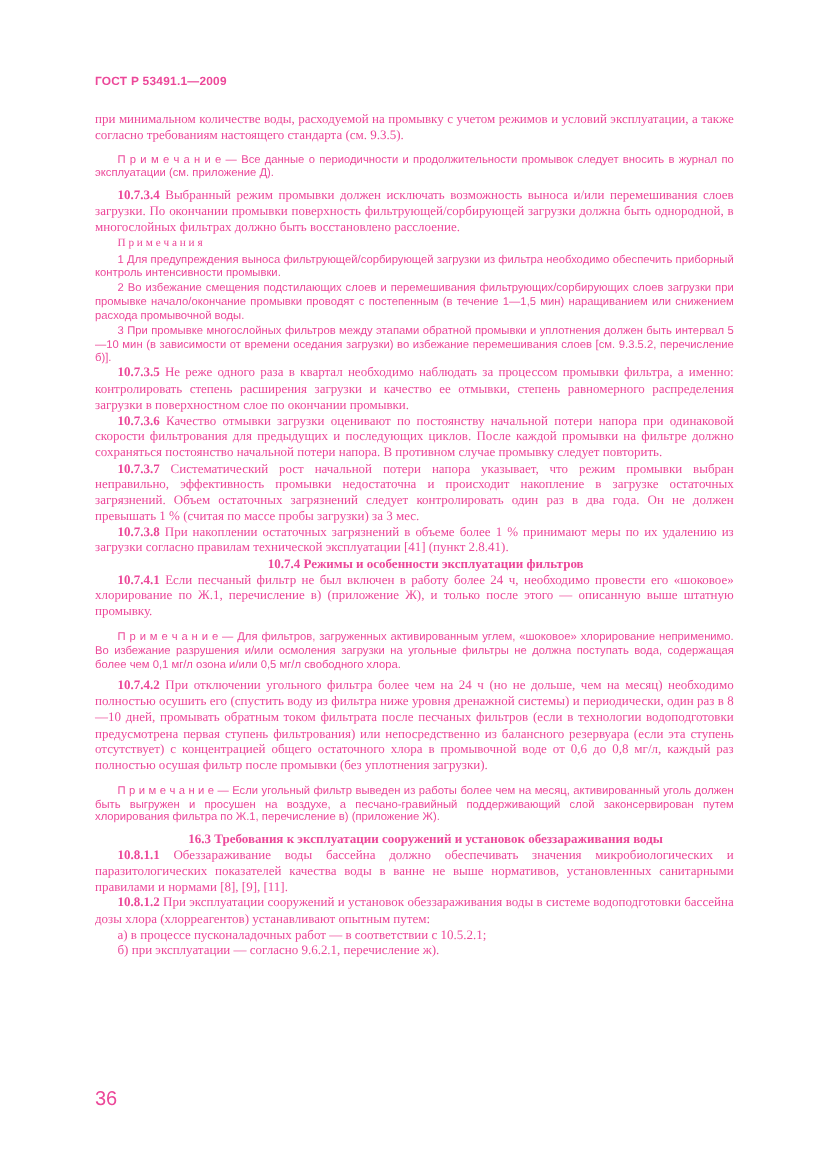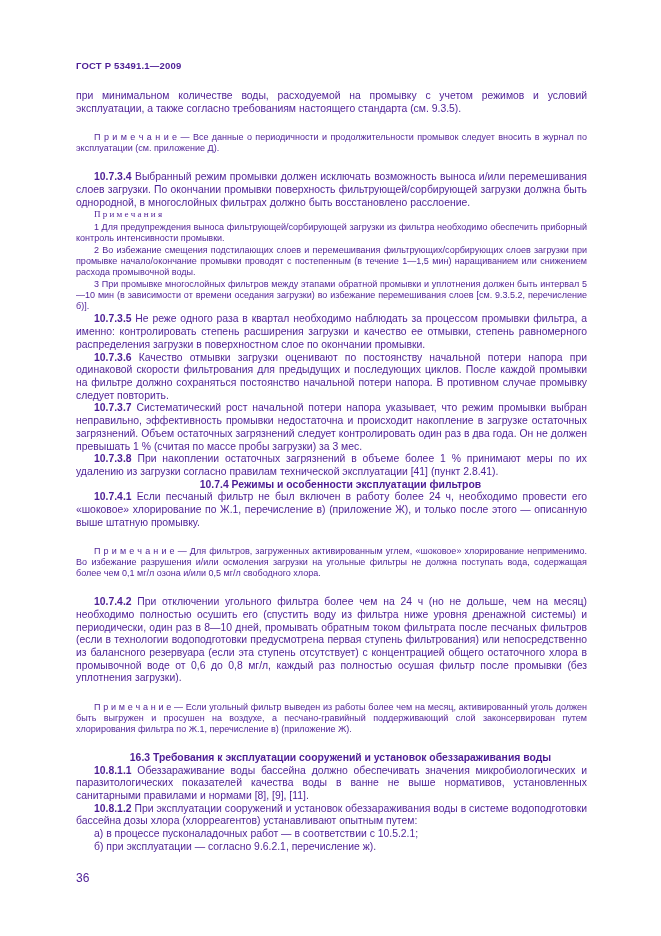--- a/index.html
+++ b/index.html
@@ -6,21 +6,21 @@
     margin: 0;
     padding: 0;
     background: #ffffff;
   }
   .page {
     position: relative;
     width: 661px;
     height: 936px;
     background: #ffffff;
     font-family: "Liberation Sans", sans-serif;
-    color: #4c1d95;
+    color: #ec4899;
     overflow: hidden;
   }
   .doc-header {
     position: absolute;
     top: 60px;
     left: 76px;
     font-size: 9.5px;
     font-weight: bold;
     letter-spacing: 0.2px;
   }
@@ -31,56 +31,57 @@
     width: 511px;
   }
   .content p {
     margin: 0;
     padding: 0;
   }
   p.body, p.body-noindent, p.list-item, p.heading {
     font-size: 10.4px;
     line-height: 12.7px;
     text-align: justify;
+    font-family: Liberation Serif, serif;
   }
   p.body, p.list-item, p.heading {
     text-indent: 18px;
   }
   p.body-noindent {
     text-indent: 0;
   }
   p.heading {
     font-weight: bold;
     text-align: center;
   }
   p.note, p.note-item, p.notes-title {
     font-size: 9px;
     line-height: 10.9px;
     text-align: justify;
     text-indent: 18px;
   }
   p.note {
-    margin: 17px 0;
+    margin: 7px 0;
   }
   p.notes-title {
     margin-top: 0;
     text-align: left;
     font-family: Liberation Serif, serif;
   }
   p.note-item {
     margin: 1.5px 0;
   }
   b.clause-num {
     font-weight: bold;
   }
   .page-number {
     position: absolute;
     left: 76px;
     top: 871px;
-    font-size: 12px;
+    font-size: 16px;
   }
 </style>
 </head>
 <body>
 
 <div class="page">
   <div class="doc-header">ГОСТ Р 53491.1—2009</div>
 
   <div class="content">
       <p class="body-noindent">при минимальном количестве воды, расходуемой на промывку с учетом режимов и условий эксплуатации, а также согласно требованиям настоящего стандарта (см. 9.3.5).</p>

